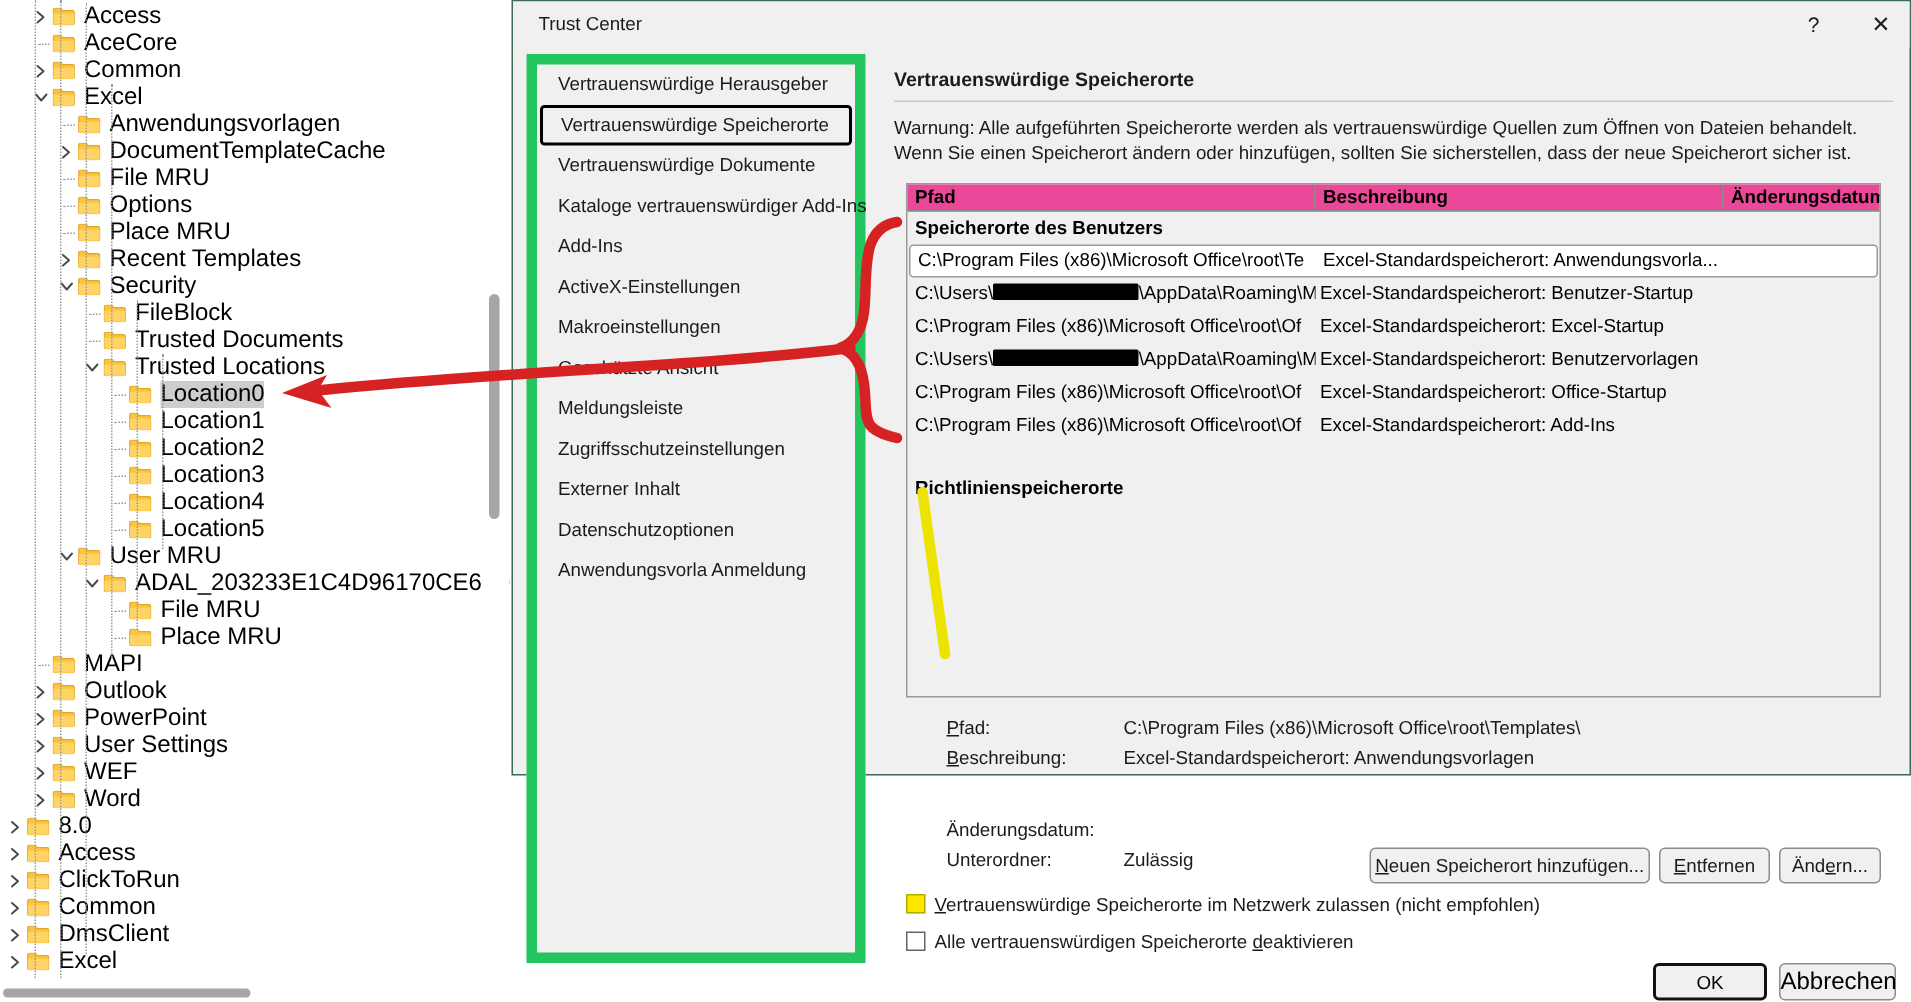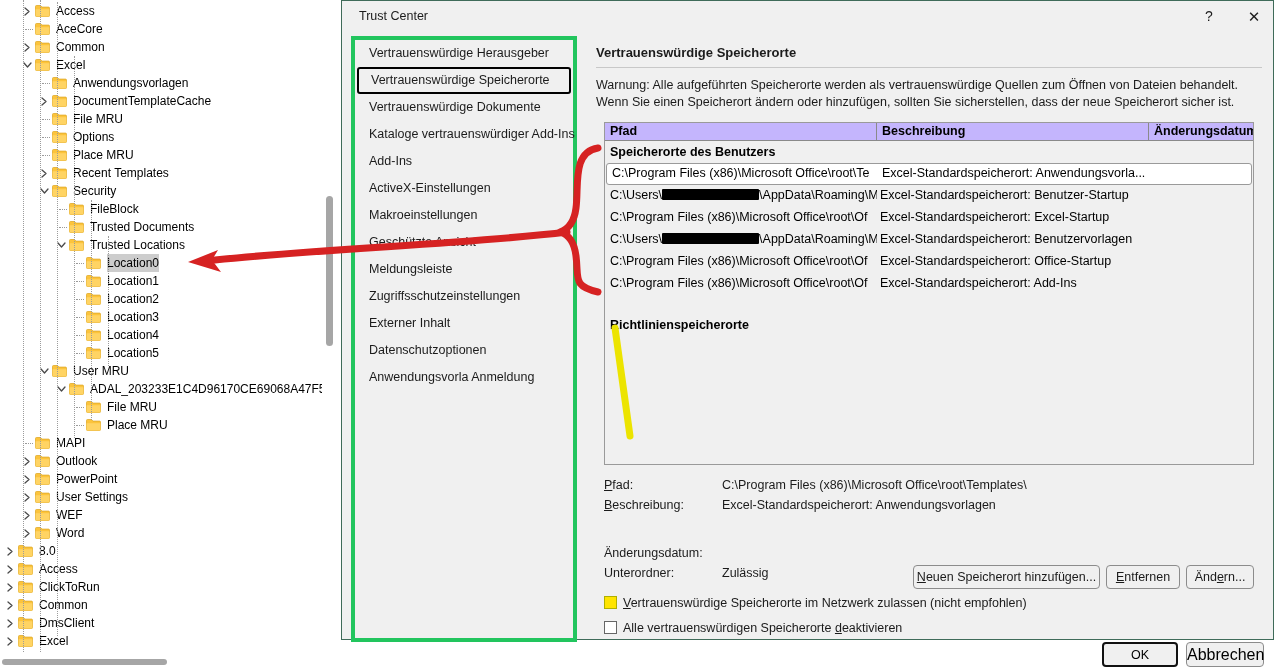--- a/index.html
+++ b/index.html
@@ -7,79 +7,79 @@
     width:1274px;height:668px;overflow:hidden;position:relative;
     background:#ffffff;
     font-family:"Liberation Sans","DejaVu Sans",sans-serif;
     font-size:12.5px;color:#000;
     -webkit-font-smoothing:antialiased;
   }
 
   
   #regedit{position:absolute;left:0;top:0;width:340px;height:668px;background:#fff;overflow:hidden;}
   #tree{position:absolute;left:0;top:0;width:322px;height:656px;}
-  .trow{position:relative;height:18px;line-height:18px;white-space:nowrap;font-size:12px;}
+  .trow{position:relative;height:18px;line-height:18px;white-space:nowrap;font-size:16px;}
   .trow .lbl{position:absolute;white-space:nowrap;}
   .sel .lbl{background:#cdcdcd;}
   .chev{position:absolute;width:12px;height:18px;line-height:18px;text-align:center;color:#555;font-size:9px;}
   .chev svg{display:block;margin:5px auto 0 auto;}
   .folder{position:absolute;width:17px;height:18px;}
   .folder svg{display:block;margin-top:3px;}
   .vline{position:absolute;width:0;border-left:1px dotted #9b9b9b;}
   .hline{position:absolute;height:0;border-top:1px dotted #9b9b9b;}
 
   
   #tree-vscroll{position:absolute;left:322px;top:0;width:17px;height:656px;background:#fff;}
   #tree-vthumb{position:absolute;left:4px;top:196px;width:7px;height:150px;background:#a6a6a6;border-radius:4px;}
   #tree-hscroll{position:absolute;left:0;top:656px;width:339px;height:12px;background:#fff;}
   #tree-hthumb{position:absolute;left:2px;top:3px;width:165px;height:6px;background:#a6a6a6;border-radius:3px;}
 
   
   #dialog{
-    position:absolute;left:341px;top:0;width:933px;height:640px;
+    position:absolute;left:341px;top:0;width:933px;height:517px;
     background:#f0f0f0;border:1px solid #3f6b59;box-sizing:border-box;
   }
   #titlebar{position:absolute;left:0;top:0;width:931px;height:31px;background:#f0f0f0;}
   #dlg-title{position:absolute;left:17px;top:8px;font-size:12.5px;color:#1b1b1b;}
   .titlebtn{position:absolute;top:0;width:44px;height:31px;text-align:center;line-height:31px;font-size:14px;color:#1b1b1b;}
   #help-btn{left:845px;}
   #close-btn{left:890px;font-size:15px;}
 
   
   #navlist{
     position:absolute;left:9px;top:35px;width:226px;height:606px;
-    background:#f0f0f0;border:4px solid #22c55e;box-sizing:border-box;
+    background:#f0f0f0;border:7px solid #22c55e;box-sizing:border-box;
   }
   .navitem{position:relative;height:27px;line-height:27px;padding-left:14px;font-size:12.5px;color:#1b1b1b;white-space:nowrap;box-sizing:border-box;}
   .navitem.active{border:2px solid #000;border-radius:3px;margin:0 2px;padding-left:12px;height:27px;line-height:23px;}
 
   
   #content{position:absolute;left:254px;top:44px;width:666px;height:600px;}
   #ct-head{font-size:13px;font-weight:bold;color:#1b1b1b;}
   #ct-rule{margin-top:7px;border-top:1px solid #c8c8c8;width:666px;}
   #warn{margin-top:9px;width:658px;font-size:12.5px;line-height:17px;color:#1b1b1b;}
 
   
   #grid{position:absolute;left:8px;top:77px;width:650px;height:343px;border:1px solid #9a9a9a;background:#f0f0f0;box-sizing:border-box;}
-  #grid-head{display:flex;height:18px;background:#c4b5fd;}
+  #grid-head{display:flex;height:18px;background:#ec4899;}
   .gh{box-sizing:border-box;border-right:1px solid #8a8a8a;border-bottom:1px solid #8a8a8a;font-weight:bold;font-size:12.5px;line-height:17px;padding-left:5px;white-space:nowrap;overflow:hidden;}
   .gh.c1{width:272px;}
   .gh.c2{width:272px;}
   .gh.c3{width:104px;border-right:none;}
   .grp{height:22px;line-height:22px;font-weight:bold;font-size:12.5px;padding-left:5px;}
   .grow{display:flex;height:22px;line-height:21px;font-size:12.5px;}
   .grow.selrow{border:1px solid #9a9a9a;border-radius:3px;background:#fff;margin:0 1px;height:20px;line-height:19px;}
   .gc1{width:272px;padding-left:5px;box-sizing:border-box;white-space:nowrap;overflow:hidden;position:relative;}
   .gc2{width:272px;padding-left:3px;box-sizing:border-box;white-space:nowrap;overflow:hidden;}
   .redact{display:inline-block;background:#000;height:11px;vertical-align:-1px;border-radius:1px;}
   .grp2{margin-top:19px;}
 
   
   #detail{position:absolute;left:8px;top:430px;width:650px;font-size:12.5px;color:#1b1b1b;}
-  .drow{display:flex;height:20px;line-height:20px;}
+  .drow{display:flex;height:20px;line-height:20px;margin-left:27px;}
   .dlab{width:118px;}
   .dval{flex:1;}
   .uline{text-decoration:underline;}
 
   
   #actions{position:absolute;left:8px;top:520px;width:650px;height:24px;}
   .btn{position:absolute;top:0;height:24px;line-height:22px;text-align:center;
        background:#f0f0f0;border:1px solid #8c8c8c;border-radius:4px;
        font-size:12.5px;color:#1b1b1b;box-sizing:border-box;white-space:nowrap;}
   #btn-add{left:309px;width:187px;}

